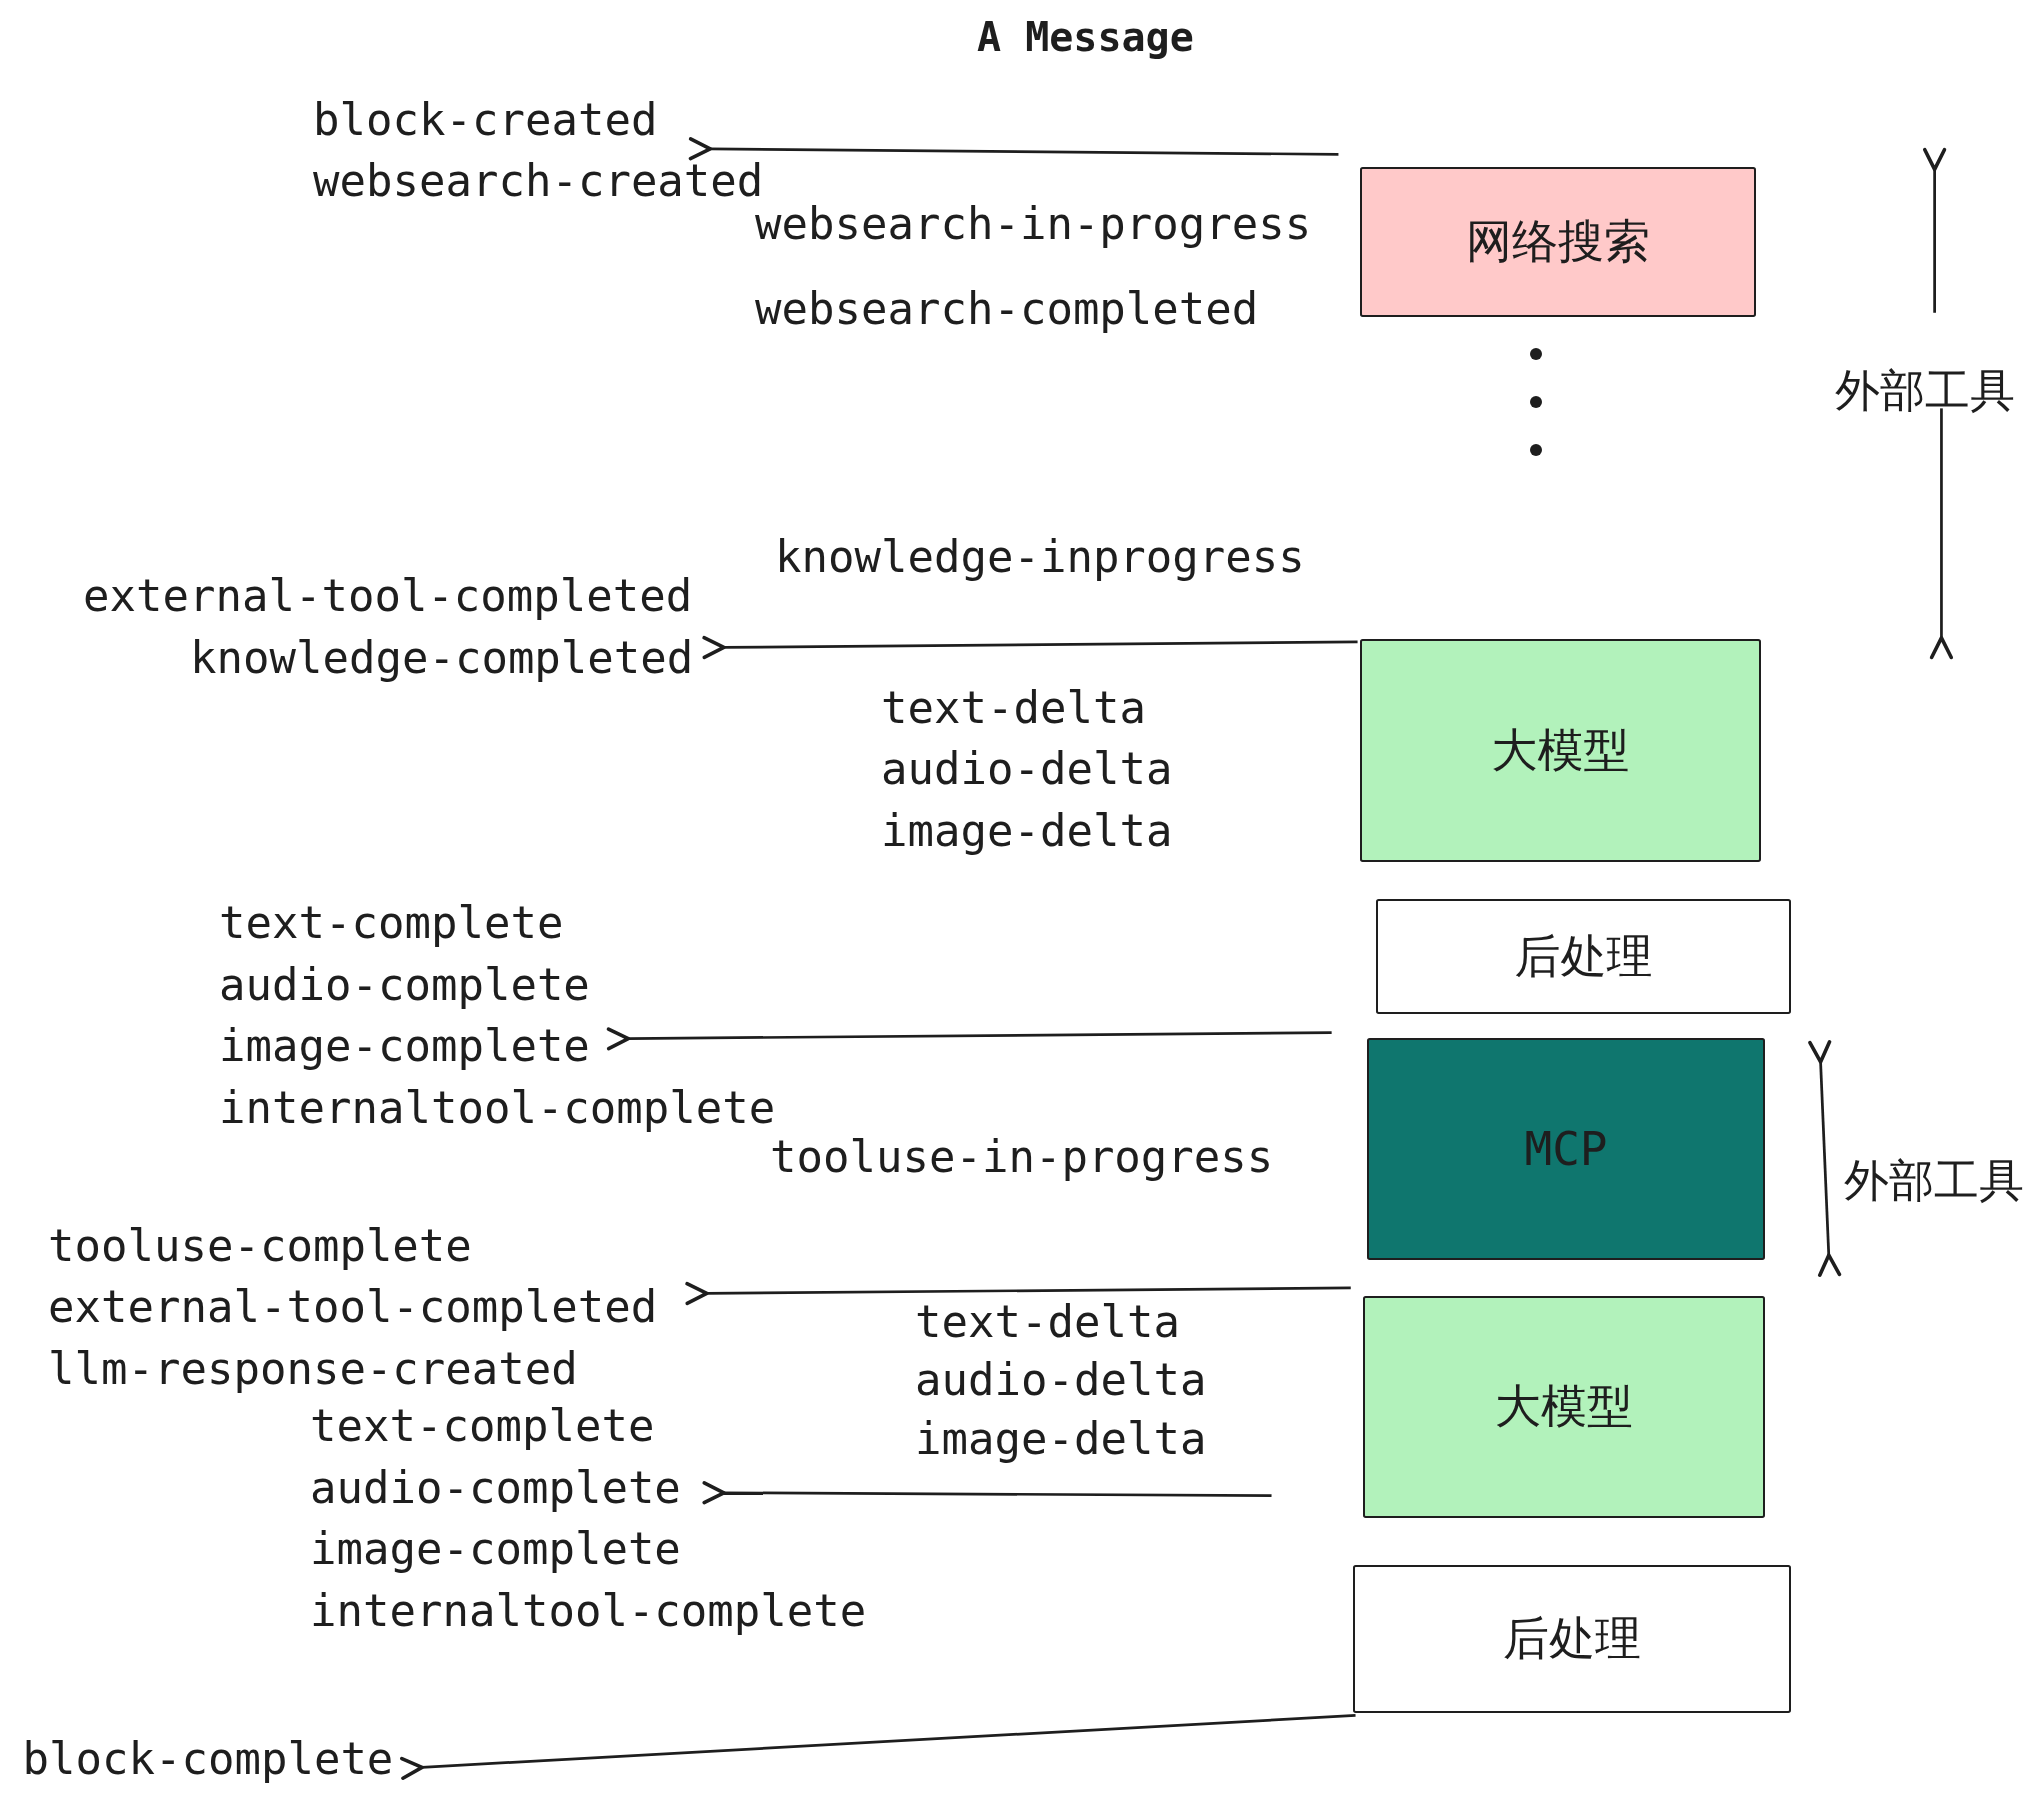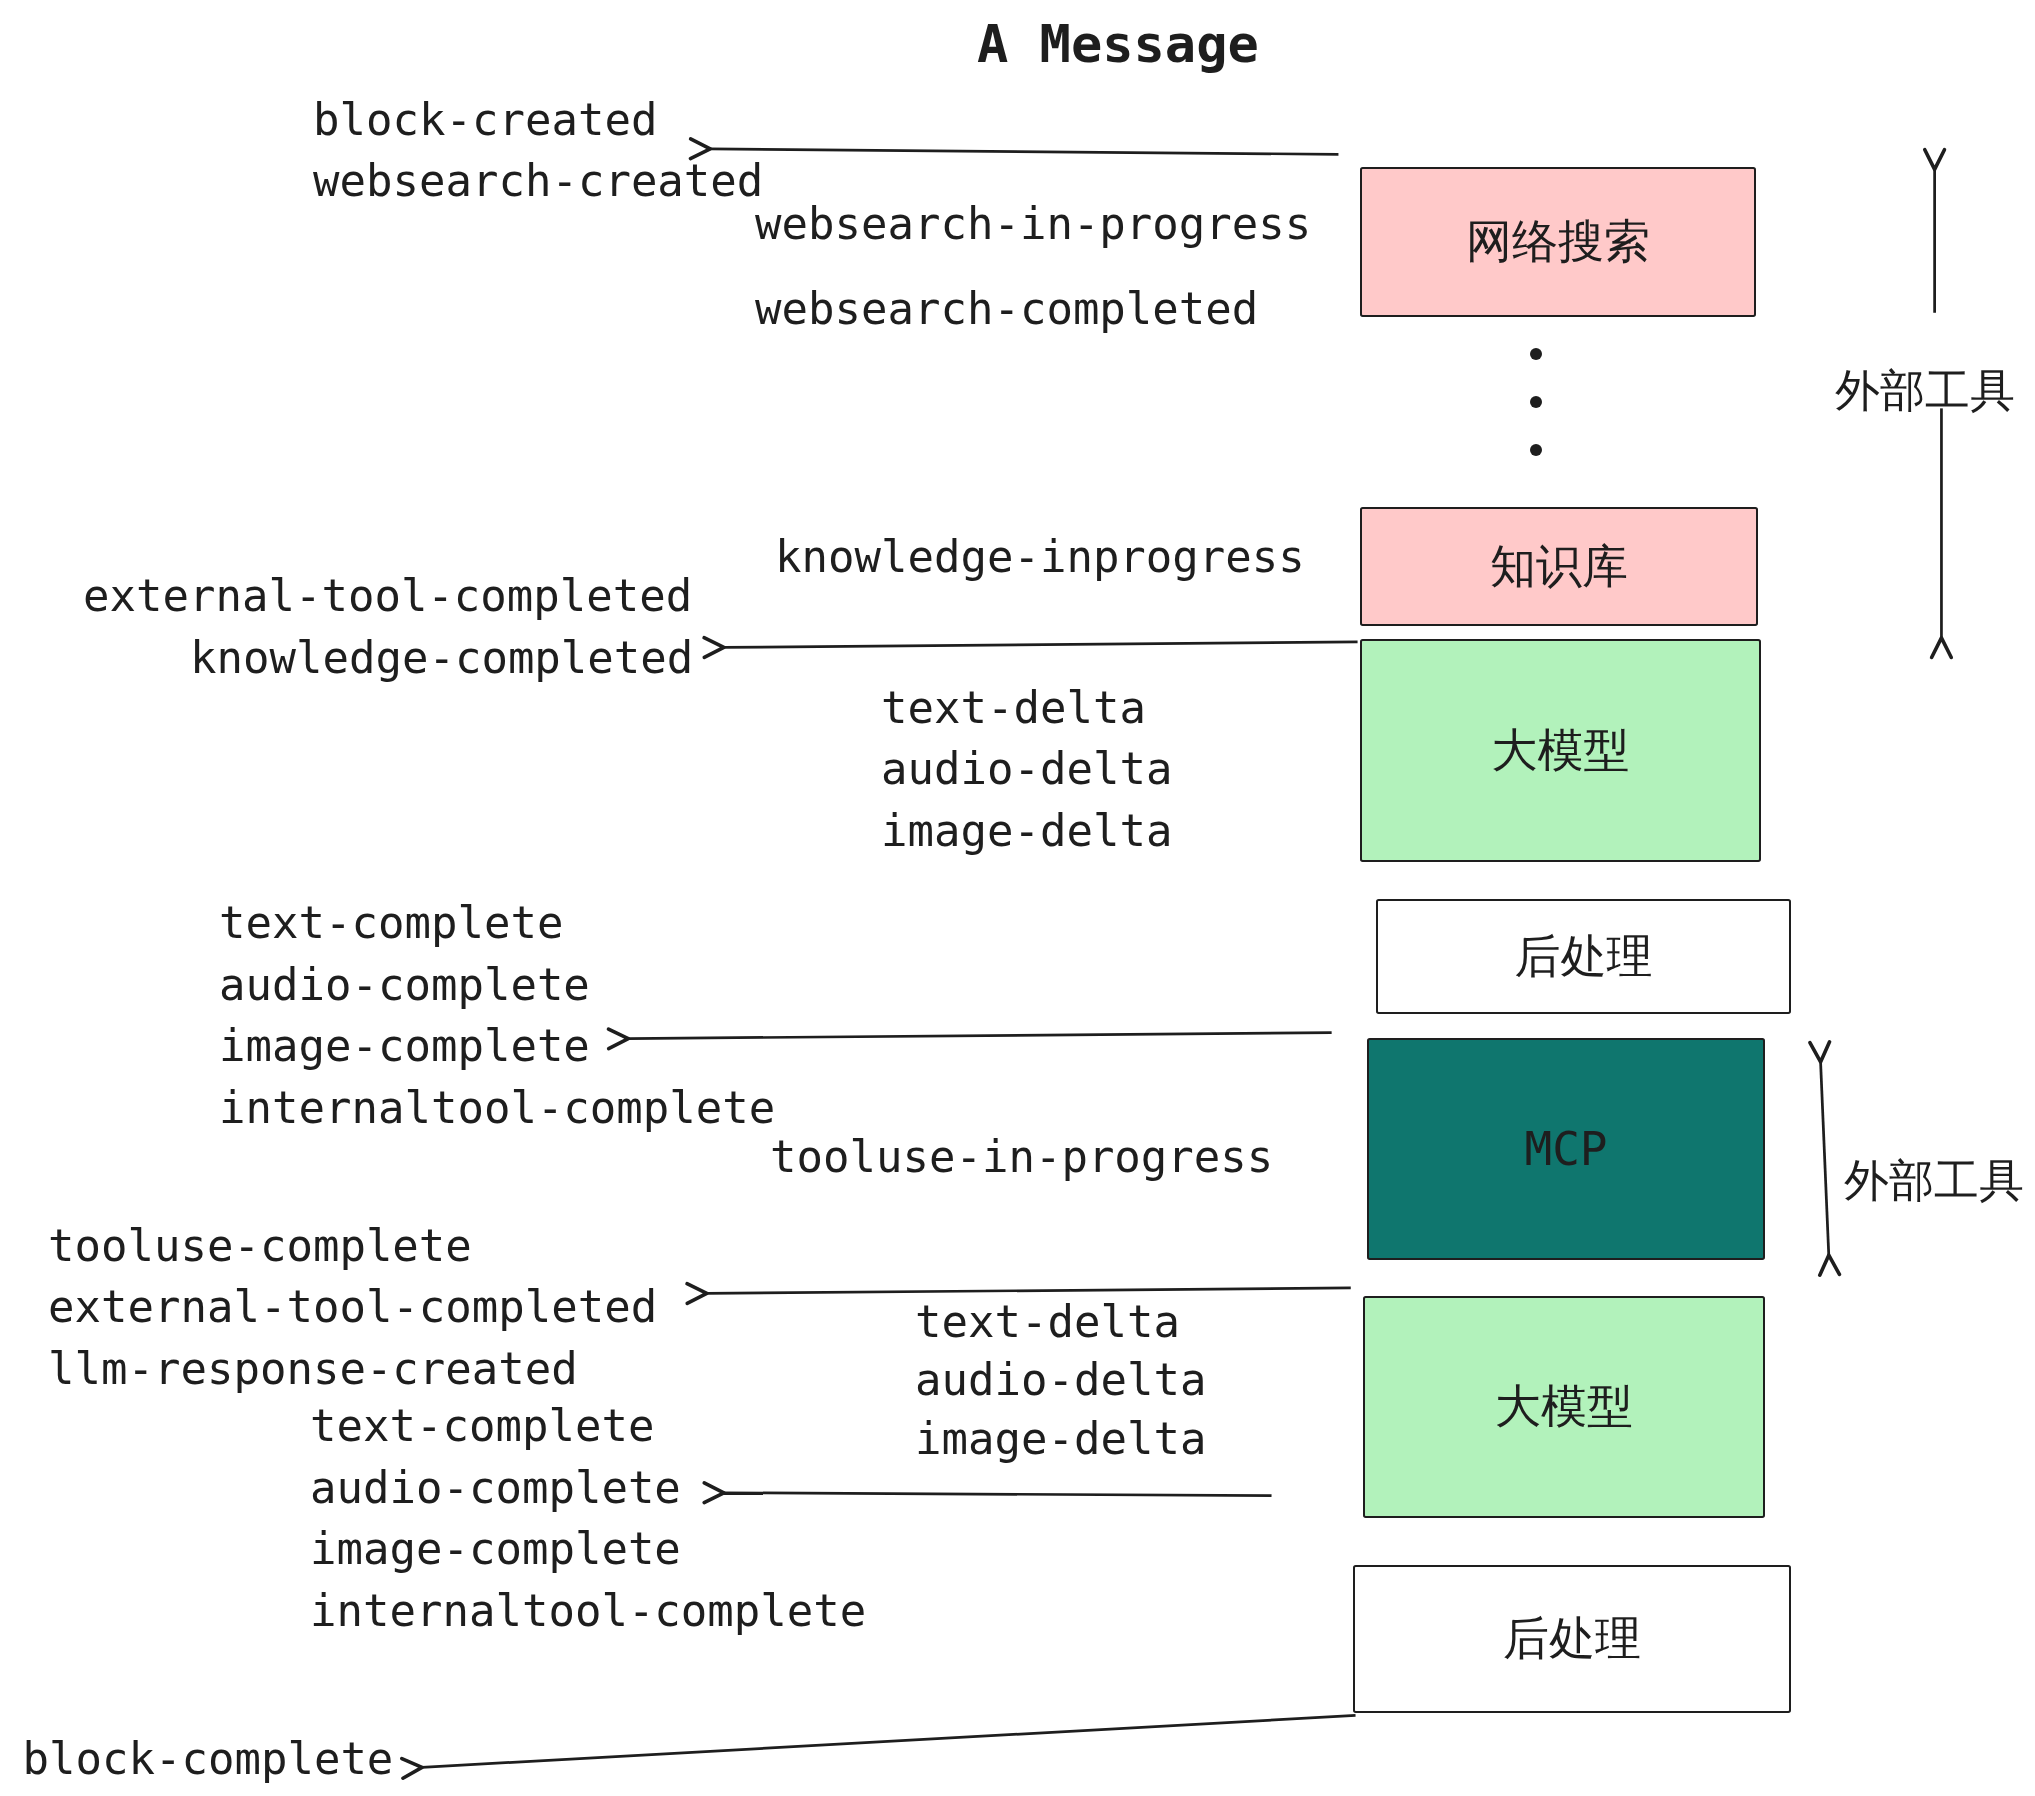--- a/index.html
+++ b/index.html
@@ -7,21 +7,21 @@
     position: relative;
     width: 2035px;
     height: 1796px;
     background: #ffffff;
     overflow: hidden;
     color: #1e1e1e;
     font-family: "DejaVu Sans Mono", monospace;
   }
   .title {
     position: absolute;
-    font-size: 52px;
+    font-size: 40px;
     font-weight: bold;
     white-space: nowrap;
   }
   .evt {
     position: absolute;
     font-size: 44px;
     line-height: 1.1;
     white-space: nowrap;
   }
   .box {
@@ -112,23 +112,20 @@
   <div class="evt" style="left:22.5px; top:1735px">block-complete</div>
 
   <div class="box" style="left: 1360px; top: 167px; width: 396px; height: 150px; background-color: rgb(255, 201, 201); justify-content: center;">
     <span class="box-label">网络搜索</span>
   </div>
 
   <div class="dot" style="left:1530px; top:348px"></div>
   <div class="dot" style="left:1530px; top:396px"></div>
   <div class="dot" style="left:1530px; top:444px"></div>
 
-  <div class="box" style="left: 1360px; top: 507px; width: 398px; height: 119px; background-color: rgb(255, 201, 201);">
-    <span class="box-label">知识库</span>
-  </div>
 
   <div class="box" style="left: 1360px; top: 639px; width: 401px; height: 223px; background-color: rgb(178, 242, 187);">
     <span class="box-label">大模型</span>
   </div>
 
   <div class="box" style="left: 1376px; top: 899px; width: 415px; height: 115px; background-color: rgb(255, 255, 255);">
     <span class="box-label">后处理</span>
   </div>
 
   <div class="box" style="left: 1367px; top: 1038px; width: 398px; height: 222px; background-color: #0f766e;">

